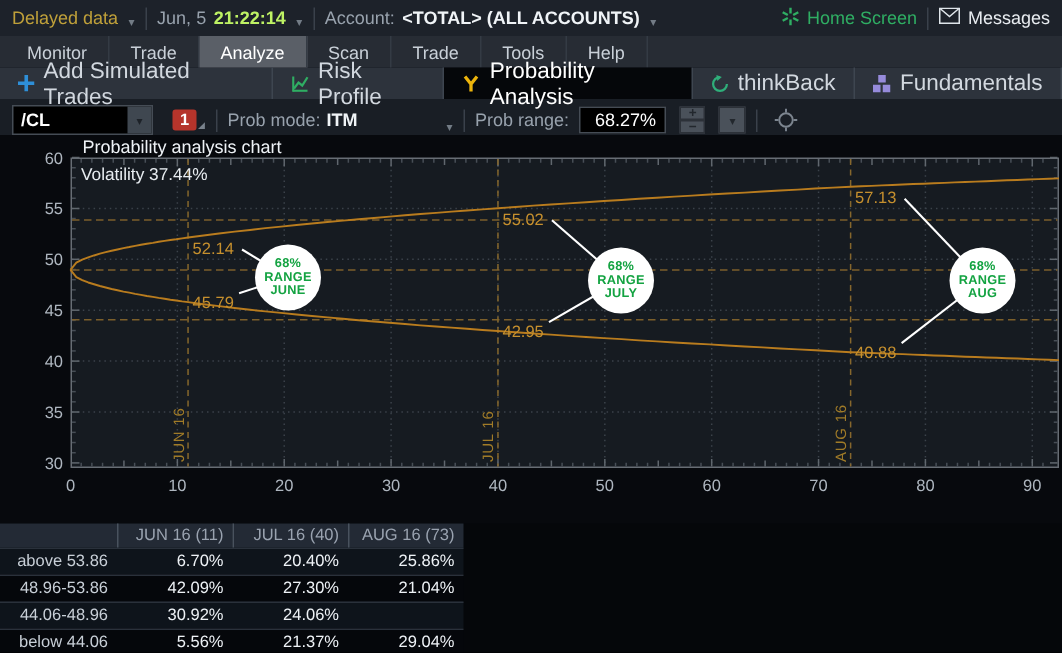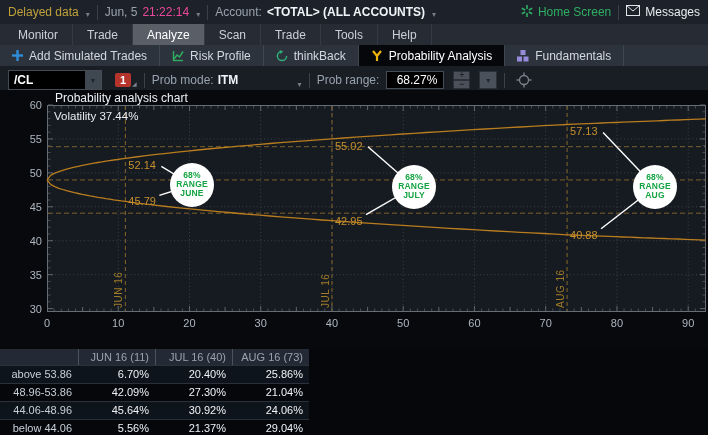--- a/index.html
+++ b/index.html
@@ -3,33 +3,33 @@
 <meta charset="utf-8">
 <style>
   html,body{margin:0;padding:0;background:#000;}
   .page{position:relative;width:708px;height:435px;background:#05070a;overflow:hidden;
         font-family:"Liberation Sans",sans-serif;-webkit-font-smoothing:antialiased;color:#d6dce2;}
   
   .topbar{height:24px;background:#1d222a;display:flex;align-items:center;padding:0 8px;gap:7px;font-size:12px;}
   .tb-item{display:flex;align-items:center;gap:5px;white-space:nowrap;cursor:default;}
   .dim{color:#98a2ad;}
   .delayed{color:#bfa03a;}
-  .time{color:#ec4899;font-weight:normal;}
+  .time{color:#bef264;font-weight:bold;}
   b{color:#f0f4f7;}
   .caret{color:#737c86;font-size:8px;margin-left:2px;transform:translateY(2px);}
   .vdiv{width:1px;height:15px;background:#3a414b;}
   .spacer{flex:1;}
   .home{color:#2fae63;}
   .msgs{color:#e8ecf0;}
   
   .menubar{height:21px;background:#272c34;display:flex;align-items:stretch;font-size:12px;color:#c9d0d8;padding-left:4px;text-align:right;}
   .menu-item{display:flex;align-items:center;padding:0 14px;border-right:1px solid #343b44;cursor:default;}
   .menu-item.active{background:#5a5f67;color:#fff;}
   
-  .subtabs{height:21px;background:#2d333c;display:flex;align-items:stretch;font-size:12px;color:#d2d8df;}
+  .subtabs{height:21px;background:#2d333c;display:flex;align-items:stretch;font-size:15px;color:#d2d8df;}
   .subtab{display:flex;align-items:center;gap:6px;padding:0 12px;border-right:1px solid #3e4650;cursor:default;}
   .subtab.active{background:#05070a;color:#fff;}
   .subtab .ic{display:flex;align-items:center;}
   
   .controls{height:28px;background:#191e25;display:flex;align-items:center;font-size:12px;color:#9aa4ae;gap:7px;padding:0 8px;}
   .symbolbox{width:92px;height:18px;background:#000;border:1px solid #454c55;display:flex;align-items:center;}
   .symbolbox .sym{flex:1;color:#fff;font-weight:bold;padding-left:5px;font-size:12px;}
   .symbolbox .dd{width:16px;height:100%;background:#3f4750;display:flex;align-items:center;justify-content:center;color:#1d2228;font-size:8px;}
   .alertwrap{display:flex;align-items:flex-end;margin-left:6px;}
   .alertbadge{background:#b5342b;color:#fff;font-weight:bold;font-size:11px;width:16px;height:14px;border-radius:2px;
@@ -130,36 +130,36 @@
       <div class="subtab">
         <span class="ic">
           <svg width="12" height="12" viewBox="0 0 12 12">
             <line x1="1.5" y1="1" x2="1.5" y2="11" stroke="#2fae63" stroke-width="1.4"></line>
             <line x1="1" y1="10.5" x2="11" y2="10.5" stroke="#2fae63" stroke-width="1.4"></line>
             <path d="M2,9 L5,5 L7.5,7 L11,1.5" stroke="#2fae63" fill="none" stroke-width="1.5"></path>
           </svg>
         </span>
         <span>Risk Profile</span>
       </div>
+      <div class="subtab active">
+        <span class="ic">
+          <svg width="12" height="12" viewBox="0 0 12 12">
+            <path d="M2,1 L6,6 L10,1 M6,6 L6,11" stroke="#ecb40c" stroke-width="2.2" fill="none"></path>
+          </svg>
+        </span>
+        <span>Probability Analysis</span>
+      </div>
       <div class="subtab">
         <span class="ic">
           <svg width="12" height="12" viewBox="0 0 12 12">
             <path d="M10.6,6 A4.6,4.6 0 1 1 6,1.4" stroke="#2fae7a" fill="none" stroke-width="1.5"></path>
             <path d="M3.6,0 L7.2,1.4 L4.2,4 Z" fill="#2fae7a"></path>
           </svg>
         </span>
         <span>thinkBack</span>
-      </div>
-      <div class="subtab active">
-        <span class="ic">
-          <svg width="12" height="12" viewBox="0 0 12 12">
-            <path d="M2,1 L6,6 L10,1 M6,6 L6,11" stroke="#ecb40c" stroke-width="2.2" fill="none"></path>
-          </svg>
-        </span>
-        <span>Probability Analysis</span>
       </div>
       <div class="subtab">
         <span class="ic">
           <svg width="12" height="12" viewBox="0 0 12 12">
             <rect x="3.5" y="0" width="5" height="5" fill="#968bdb"></rect>
             <rect x="0" y="6.5" width="5" height="5" fill="#968bdb"></rect>
             <rect x="6.5" y="6.5" width="5" height="5" fill="#968bdb"></rect>
           </svg>
         </span>
         <span>Fundamentals</span>
@@ -531,21 +531,20 @@
         <div class="td val" style="width: 77px;">25.86%</div>
       </div>
       <div class="trow drow" style="background: rgb(5, 7, 11);">
         <div class="td lbl" style="width: 78px;">48.96-53.86</div>
         <div class="td val" style="width: 77px;">42.09%</div>
         <div class="td val" style="width: 77px;">27.30%</div>
         <div class="td val" style="width: 77px;">21.04%</div>
       </div>
       <div class="trow drow" style="background: rgb(14, 20, 27);">
         <div class="td lbl" style="width: 78px;">44.06-48.96</div>
-        <div class="td val" style="width: 77px;">45.64%</div>
         <div class="td val" style="width: 77px;">30.92%</div>
         <div class="td val" style="width: 77px;">24.06%</div>
       </div>
       <div class="trow drow" style="background: rgb(5, 7, 11);">
         <div class="td lbl" style="width: 78px;">below 44.06</div>
         <div class="td val" style="width: 77px;">5.56%</div>
         <div class="td val" style="width: 77px;">21.37%</div>
         <div class="td val" style="width: 77px;">29.04%</div>
       </div>
     </div>

